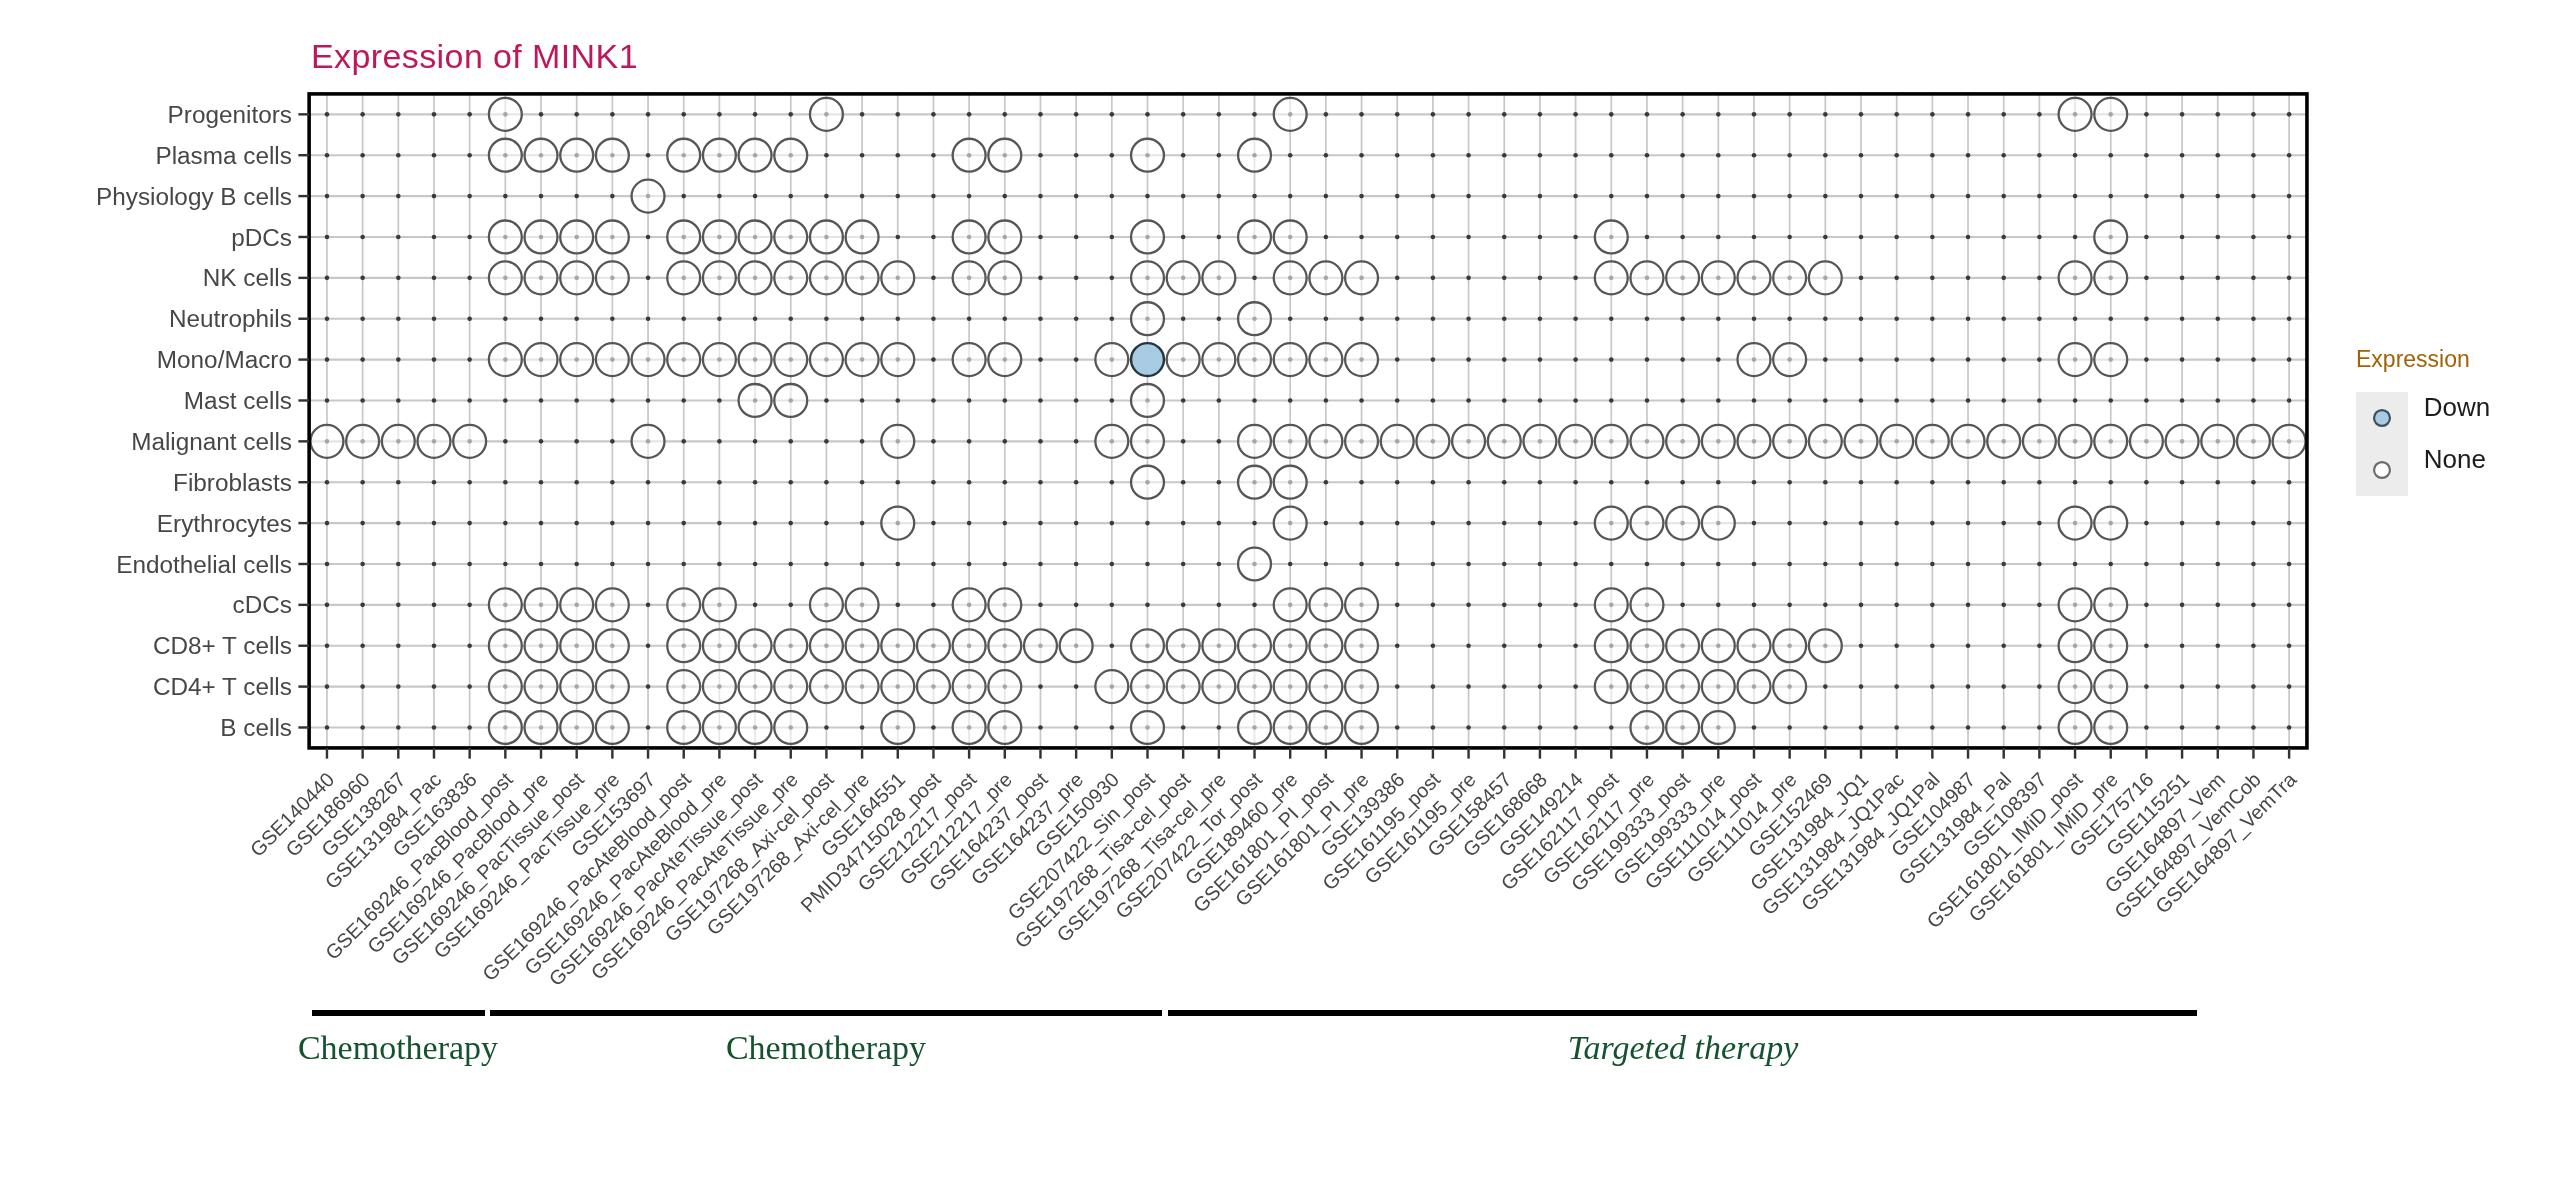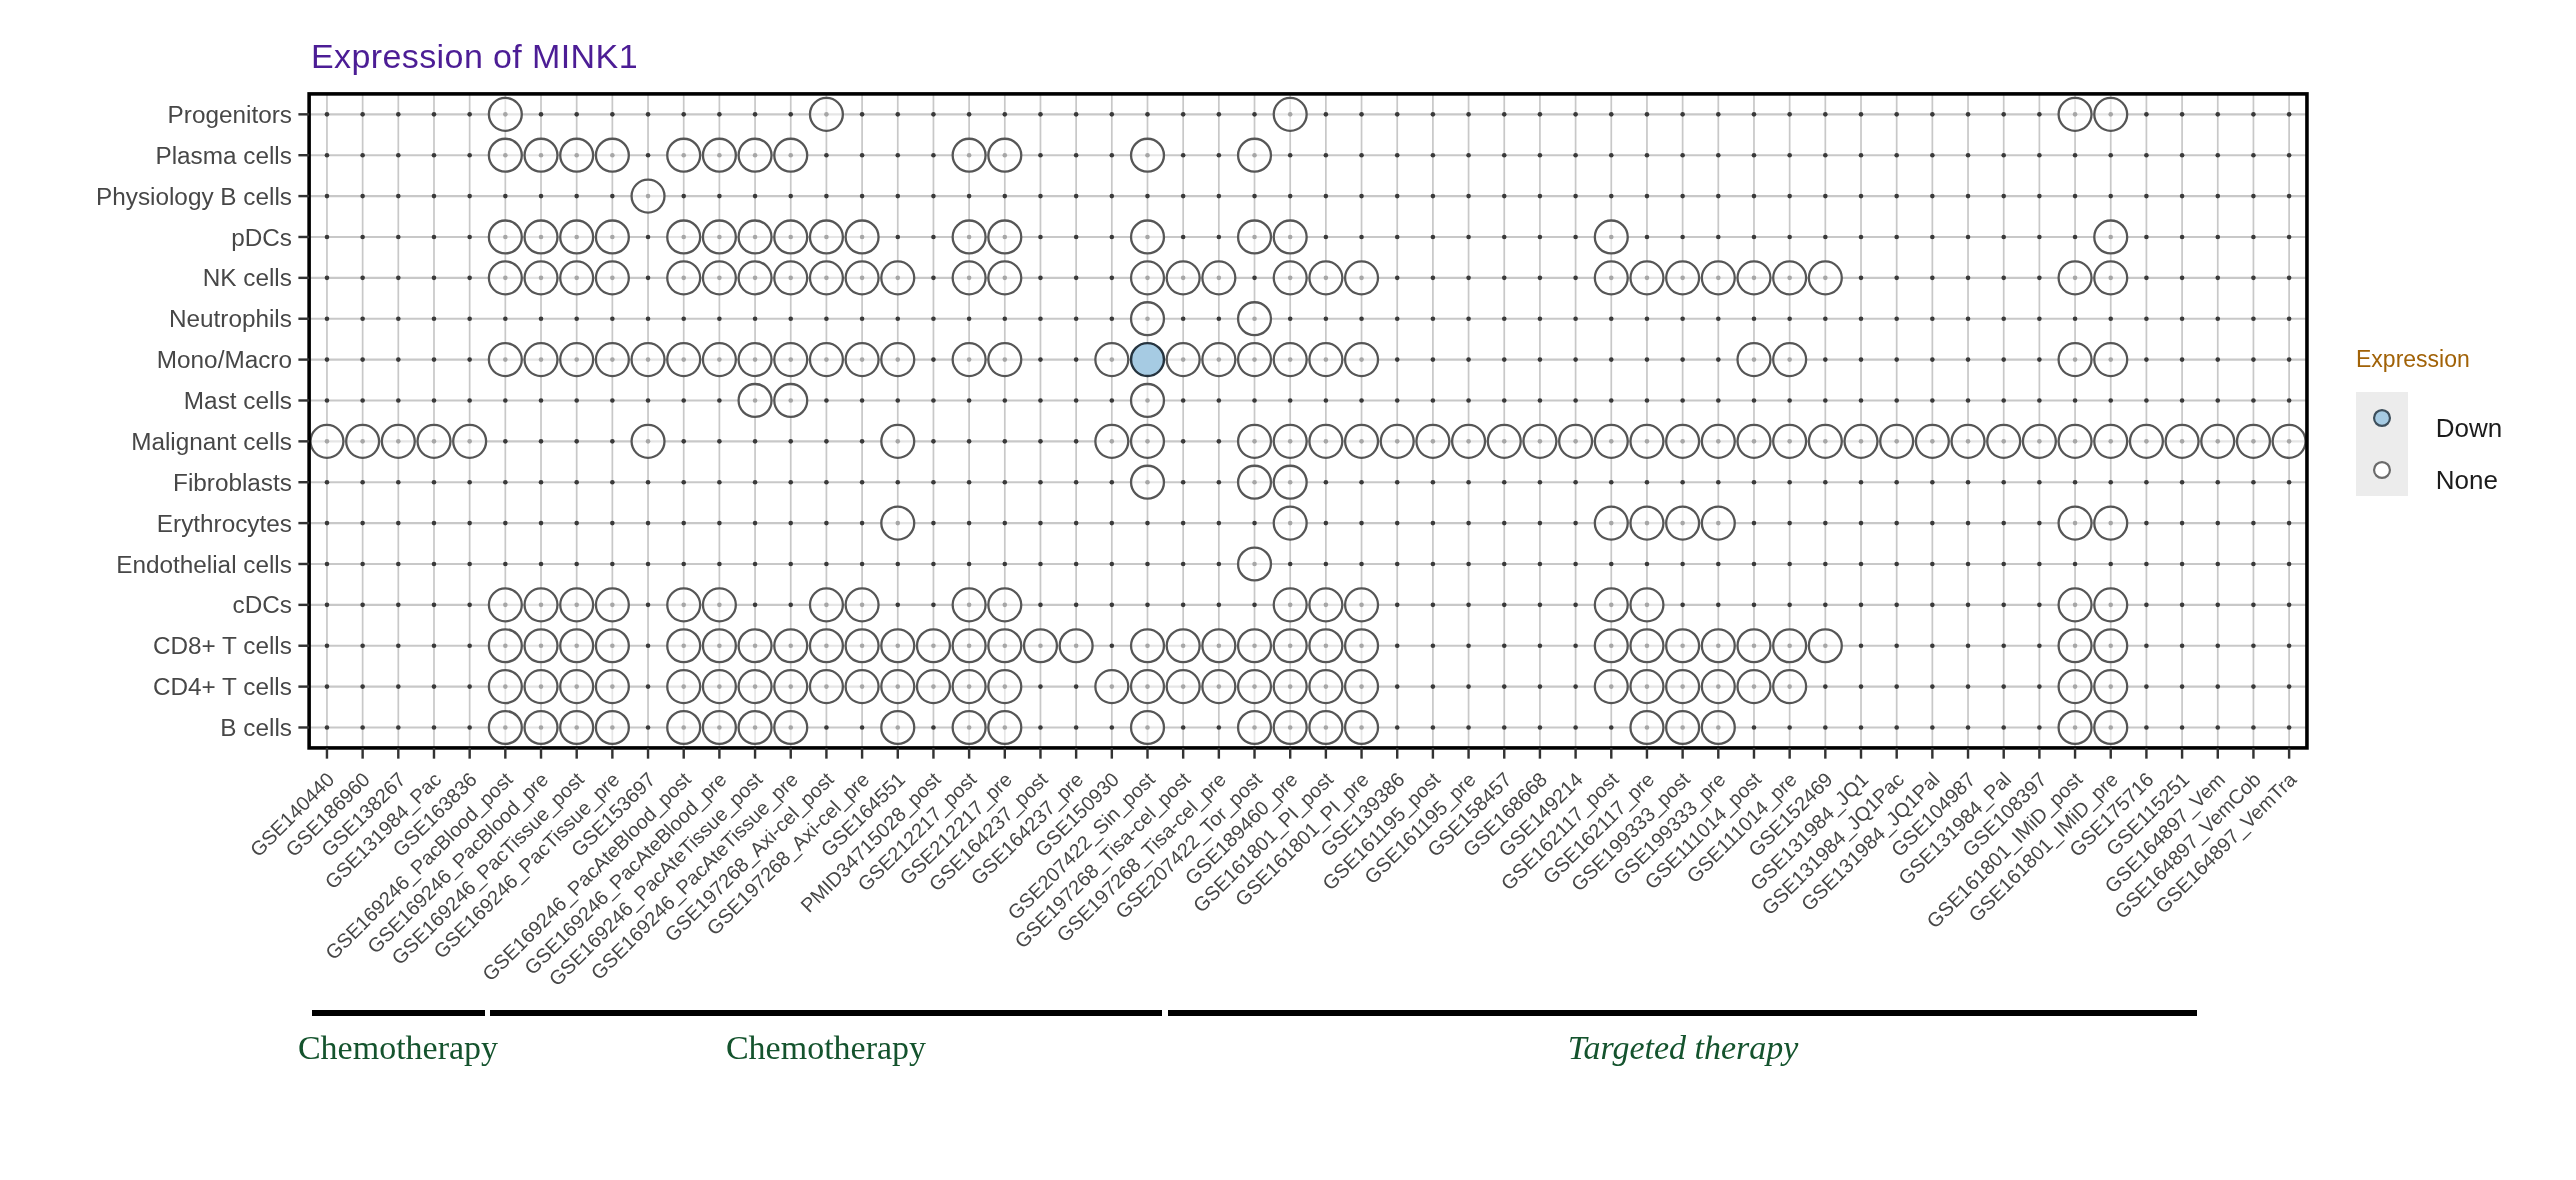--- a/index.html
+++ b/index.html
@@ -1,23 +1,23 @@
 <!DOCTYPE html>
 <html style="font-size:11.4px"><head>
 <meta charset="utf-8">
 <style>
   html,body{margin:0;padding:0;background:#ffffff;}
   body{width:2576px;height:1181px;position:relative;font-family:"Liberation Sans","DejaVu Sans",sans-serif;}
   .figure{position:absolute;inset:0;}
   #plot{position:absolute;left:0;top:0;}
-  .chart-title{position:absolute;left:311px;top:37px;font-size:34px;color:#4c1d95;letter-spacing:0.4px;text-align:center;}
+  .chart-title{position:absolute;left:311px;top:37px;font-size:34px;color:#be185d;letter-spacing:0.4px;text-align:center;}
   .legend{position:absolute;left:2356px;top:346px;}
   .legend-title{font-size:23px;color:#a16207;margin-bottom:18.6px;}
   .legend-keys{display:flex;flex-direction:column;}
-  .legend-item{display:flex;align-items:flex-end;height:52px;gap:12px;}
+  .legend-item{display:flex;align-items:flex-start;height:52px;}
   .swatch{width:52px;height:52px;display:flex;align-items:center;justify-content:center;}
   .legend-label{font-size:26px;color:#1c1c1c;margin-left:15.7px;}
   .group-bar{position:absolute;height:5.7px;background:#000;top:1010px;}
   .group-label{position:absolute;top:1029px;transform:translateX(-50%);font-family:"Liberation Serif","DejaVu Serif",serif;font-size:34px;color:#14532d;white-space:nowrap;}
 </style>
 </head>
 <body>
 
 <div class="figure">
 

